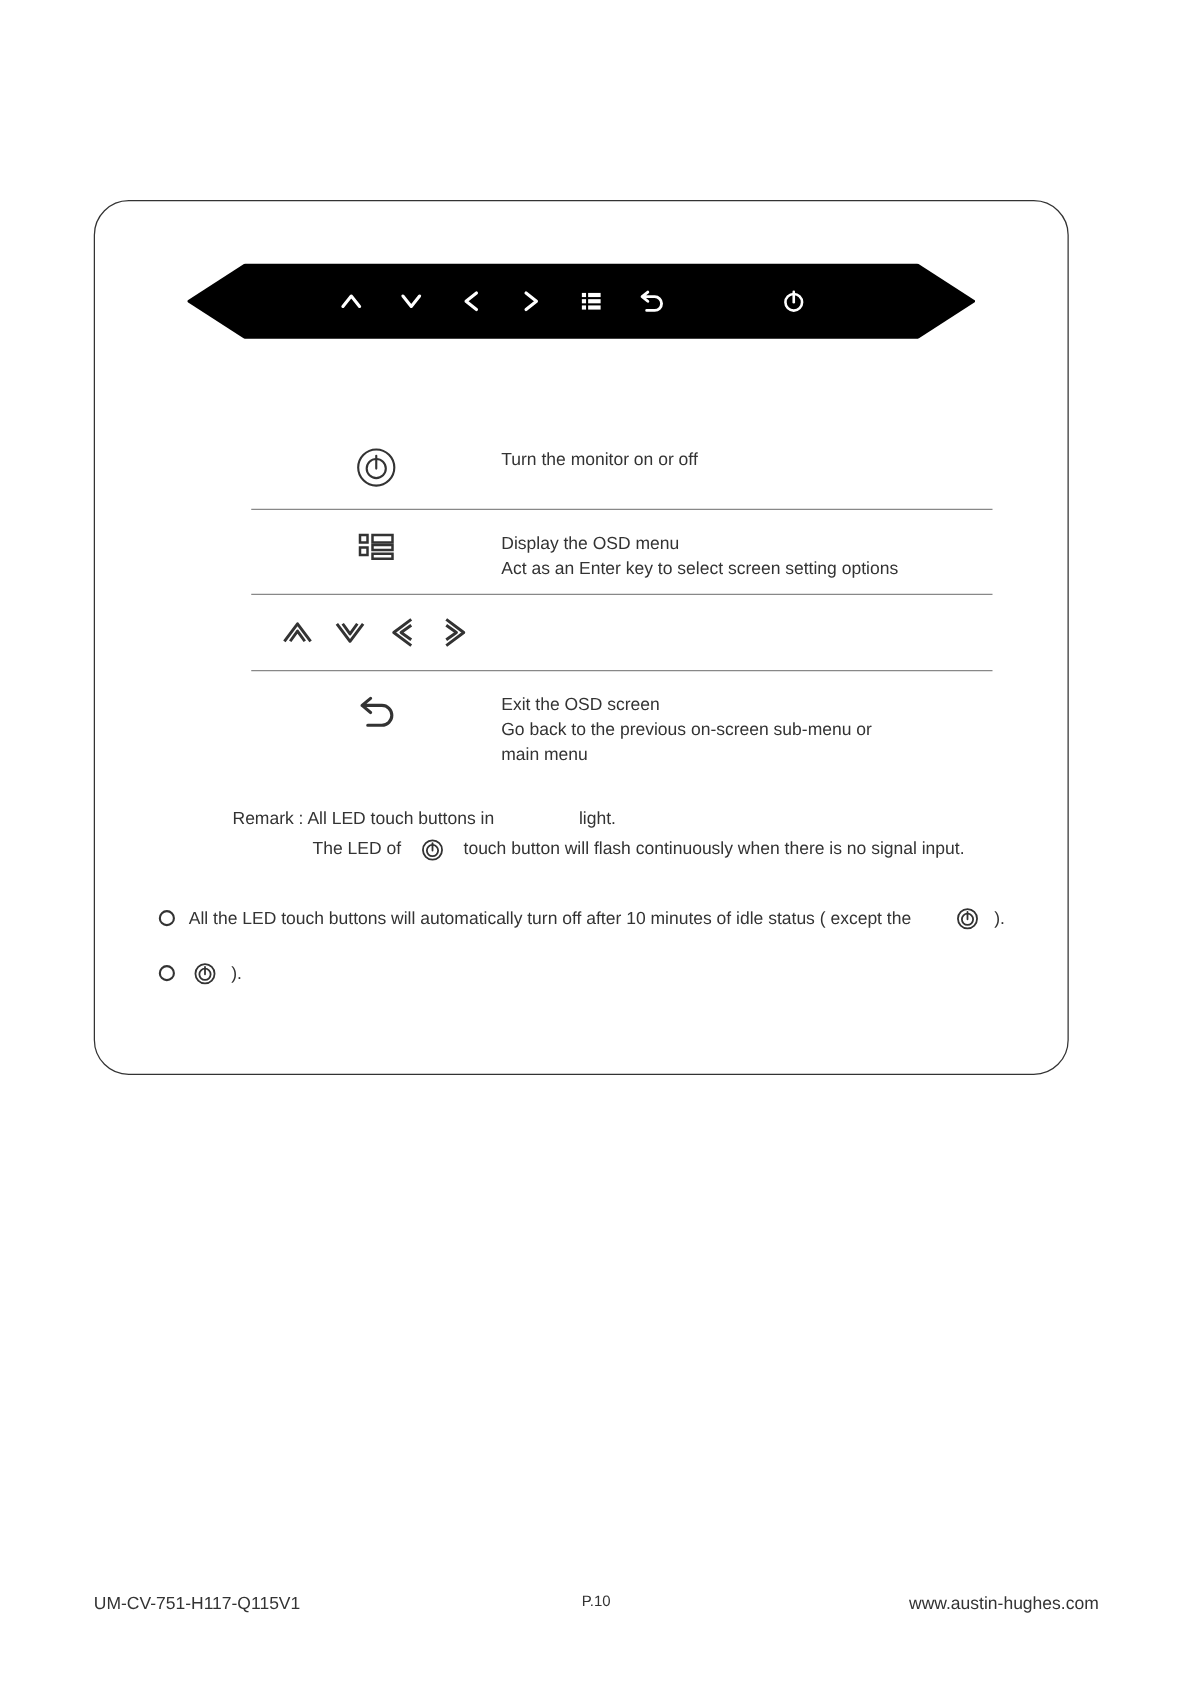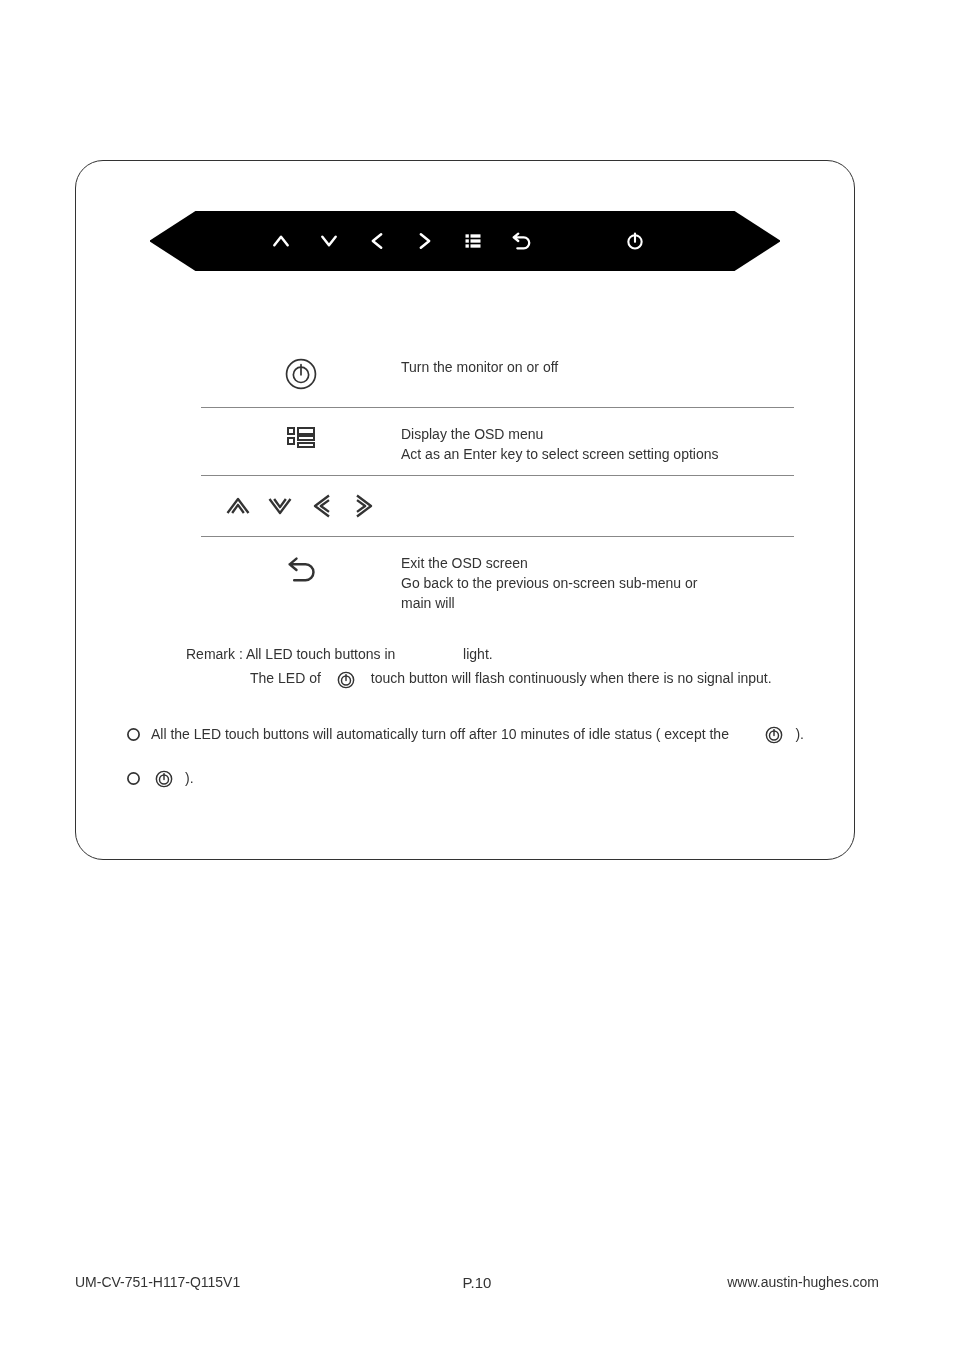--- a/index.html
+++ b/index.html
@@ -130,21 +130,21 @@
       display: flex;
       justify-content: space-between;
       align-items: baseline;
       font-size: 14px;
       color: #333;
     }
     .footer-center {
       position: absolute;
       left: 50%;
       transform: translateX(-50%);
-      font-size: 15px;
+      font-size: 12px;
     }
     svg { display: block; }
     .inline-icon svg { display: inline-block; vertical-align: middle; }
   </style>
 </head>
 <body>
 
 <div class="panel">
 
   <div class="button-bar">
@@ -258,21 +258,21 @@
       <div class="row-icon-cell">
         <span>
           <svg viewBox="0 0 30 30" width="34" height="34">
               <path d="M11 5 L5 10 L11 15 M5 10 L19 10 A7 7 0 1 1 19 24 L9 24" stroke="#333" stroke-width="2.2" fill="none" stroke-linecap="round" stroke-linejoin="round"></path>
             </svg>
         </span>
       </div>
       <div class="row-desc">
         <span class="row-desc-line">Exit the OSD screen</span>
         <span class="row-desc-line">Go back to the previous on-screen sub-menu or</span>
-        <span class="row-desc-line">main will</span>
+        <span class="row-desc-line">main menu</span>
       </div>
     </div>
 
   </div>
 
   <div class="remark">
     <div>
       <span>Remark : All LED touch buttons in</span>
       <span style="display:inline-block; width:60px;"></span>
       <span>light.</span>

